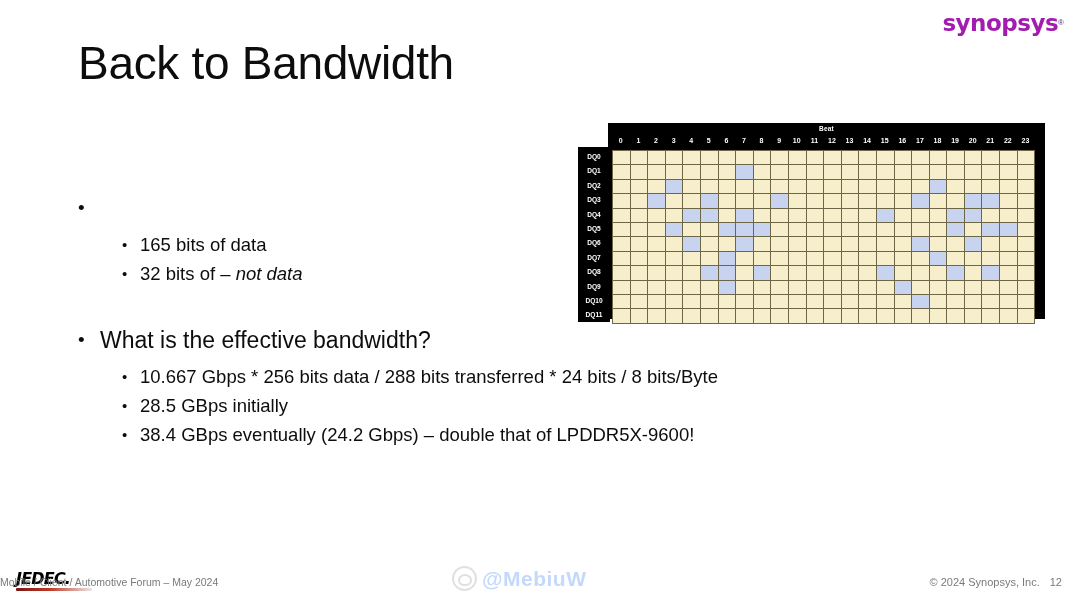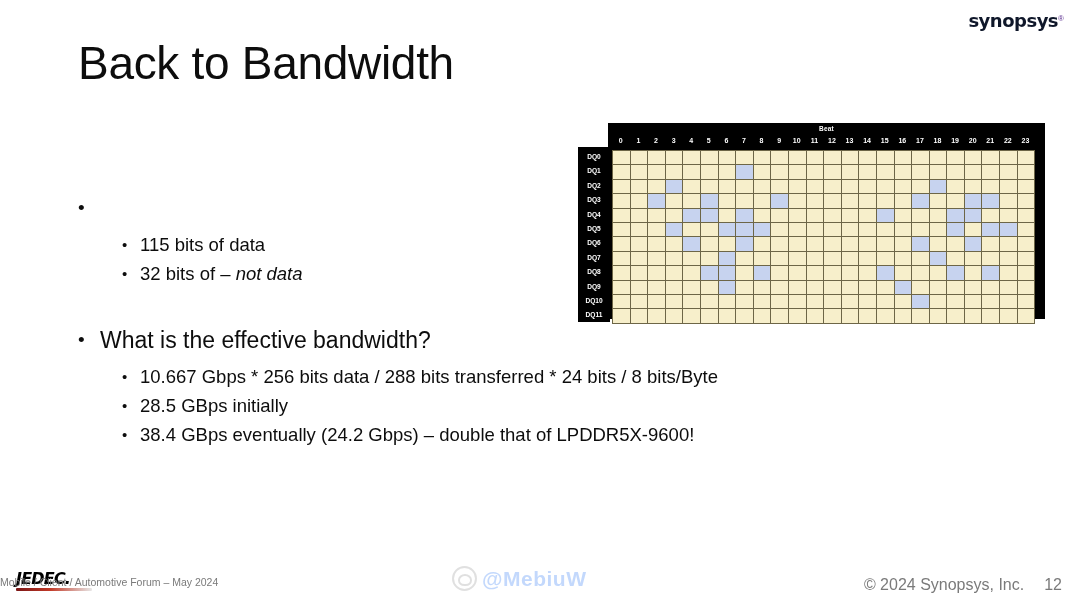--- a/index.html
+++ b/index.html
@@ -19,24 +19,24 @@
   
   #brand-logo {
     position: absolute;
     top: 12px;
     right: 16px;
     text-align: right;
     line-height: 1;
   }
   #brand-logo .brand-word {
     font-family: "DejaVu Sans", sans-serif;
-    font-size: 18px;
+    font-size: 23px;
     font-weight: 700;
     letter-spacing: -0.5px;
-    color: #0f172a;
+    color: #a21caf;
     display: inline-block;
   }
   #brand-logo .brand-tm {
     font-size: 8px;
     color: #5b2f8f;
     vertical-align: super;
   }
 
   
   #page-title {
@@ -210,24 +210,24 @@
     top: 576px;
     width: 1080px;
     text-align: left;
     font-size: 10.5px;
     color: #7a7a7a;
   }
   #footer-right {
     position: absolute;
     right: 18px;
     top: 576px;
-    font-size: 16px;
+    font-size: 11px;
     color: #7a7a7a;
     display: flex;
-    gap: 20px;
+    gap: 10px;
     align-items: baseline;
   }
 
   
   #watermark {
     position: absolute;
     left: 452px;
     top: 566px;
     display: flex;
     align-items: center;
@@ -267,21 +267,21 @@
 <div id="page-title">Back to Bandwidth</div>
 
 <div id="body-content">
 
   <div class="bullet-block">
     <div class="bullet lvl1">
       <span class="dot">•</span>
     </div>
     <div class="bullet lvl2">
       <span class="dot">•</span>
-      <span class="txt">115 bits of data</span>
+      <span class="txt">165 bits of data</span>
     </div>
     <div class="bullet lvl2">
       <span class="dot">•</span>
       <span class="txt"><span>32 bits of – </span><i>not data</i></span>
     </div>
   </div>
 
   <div id="gap-block"></div>
 
   <div class="bullet-block">

